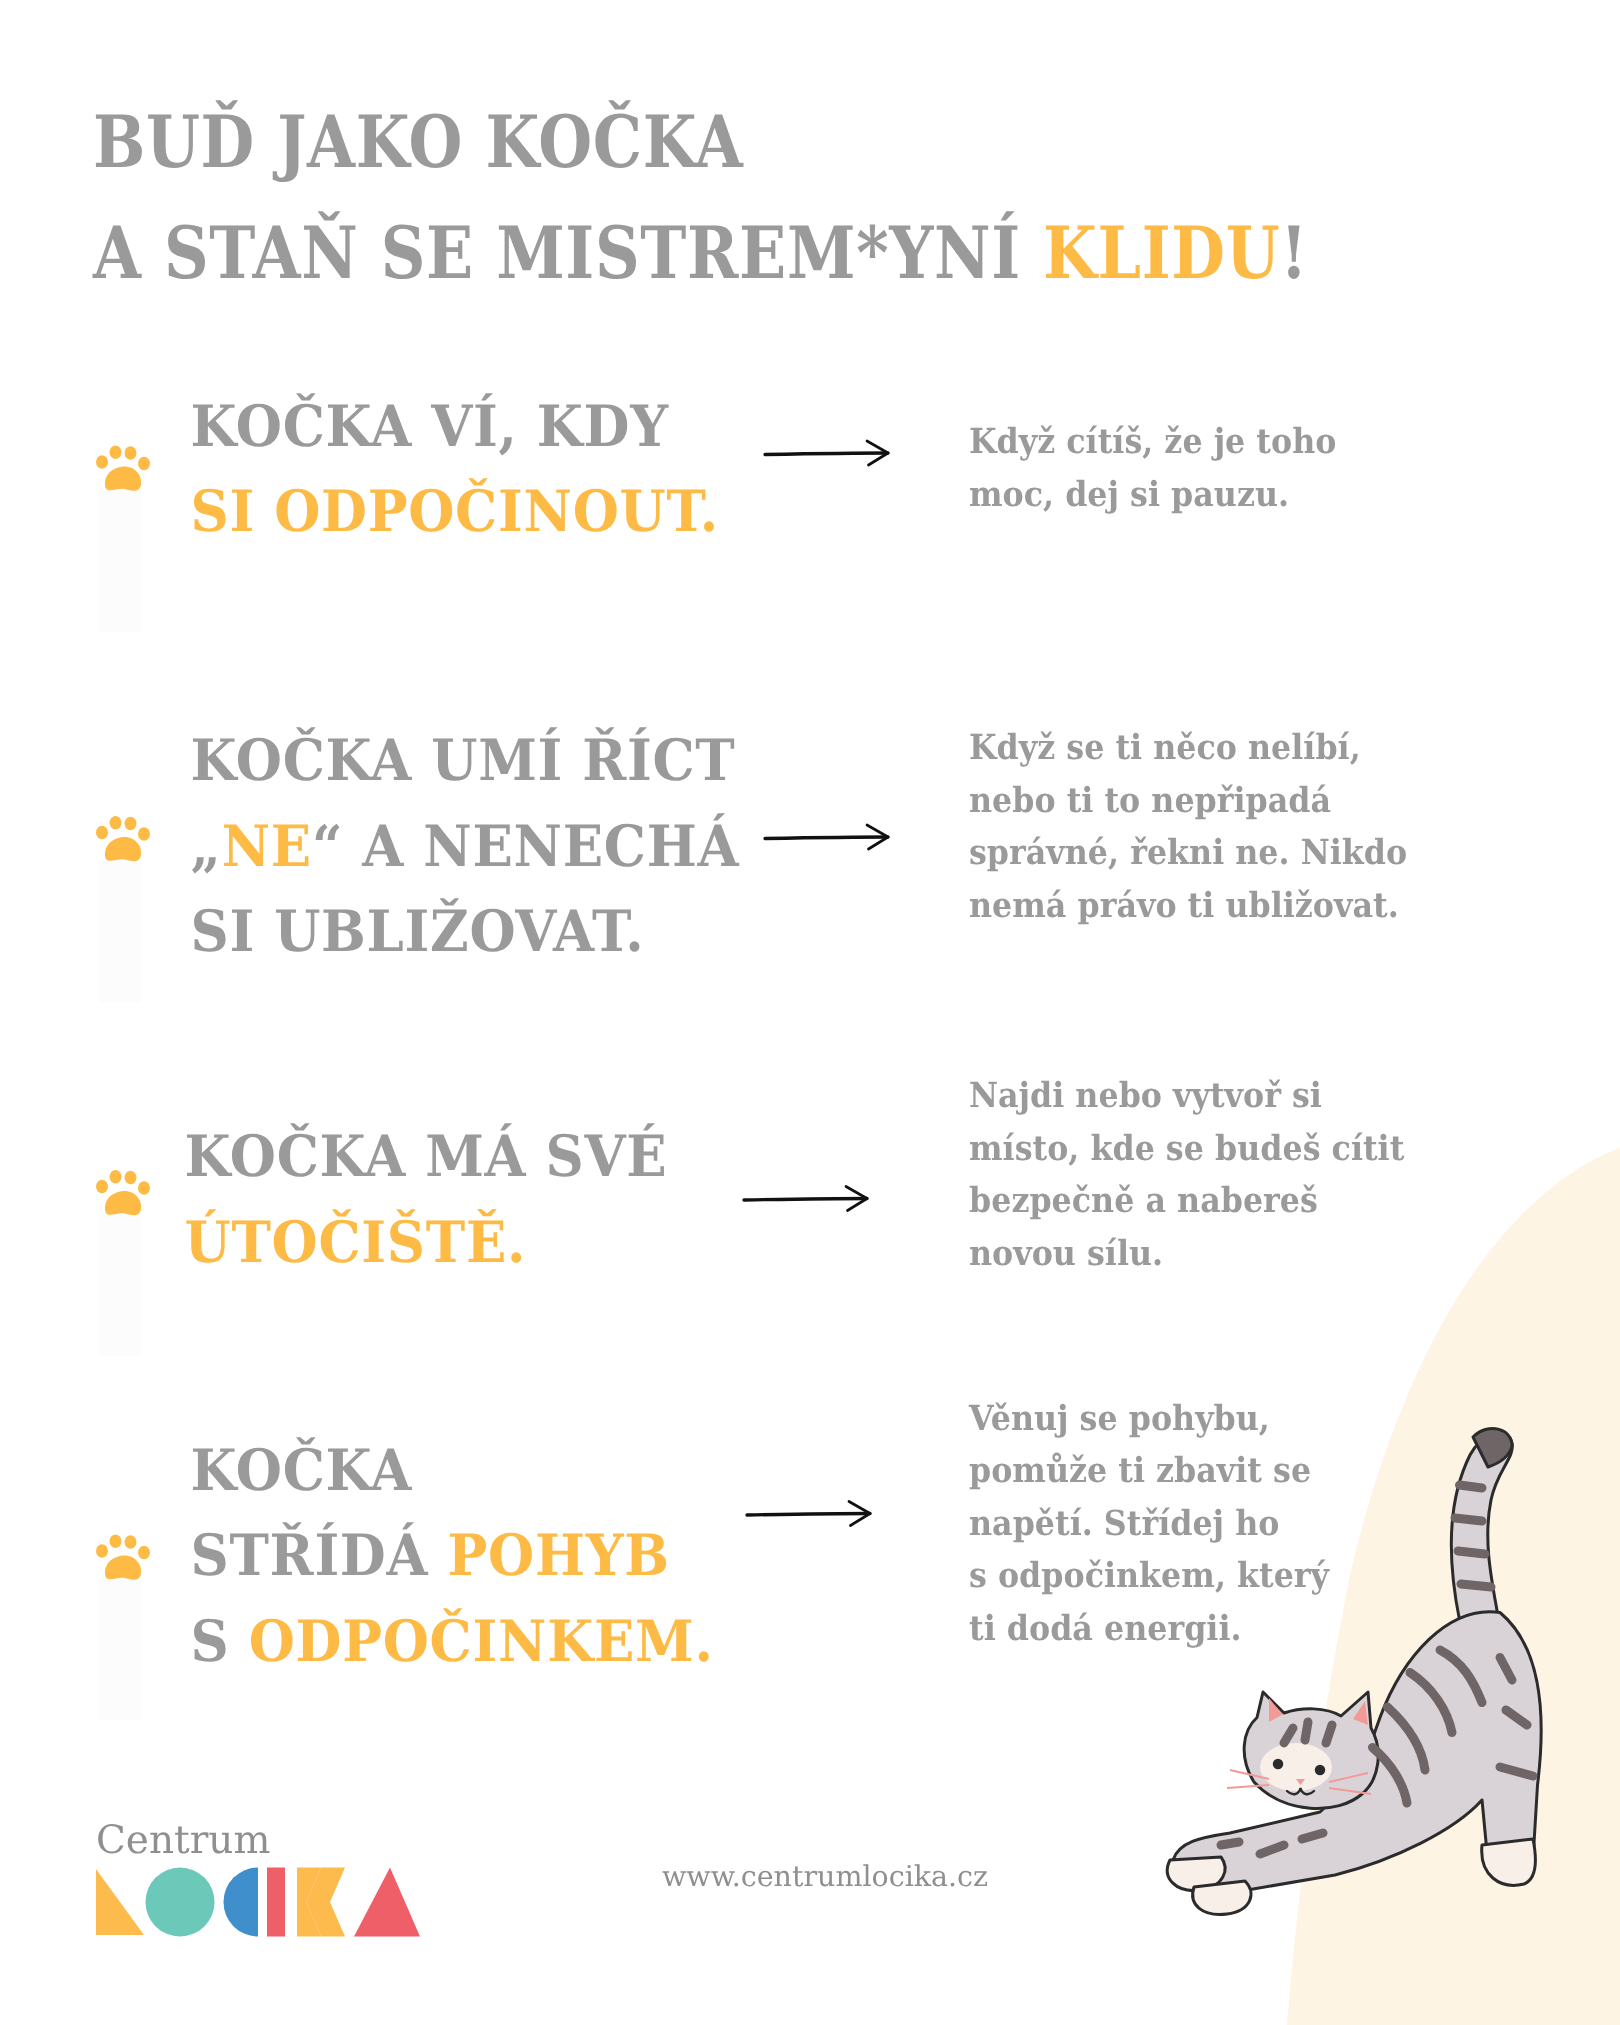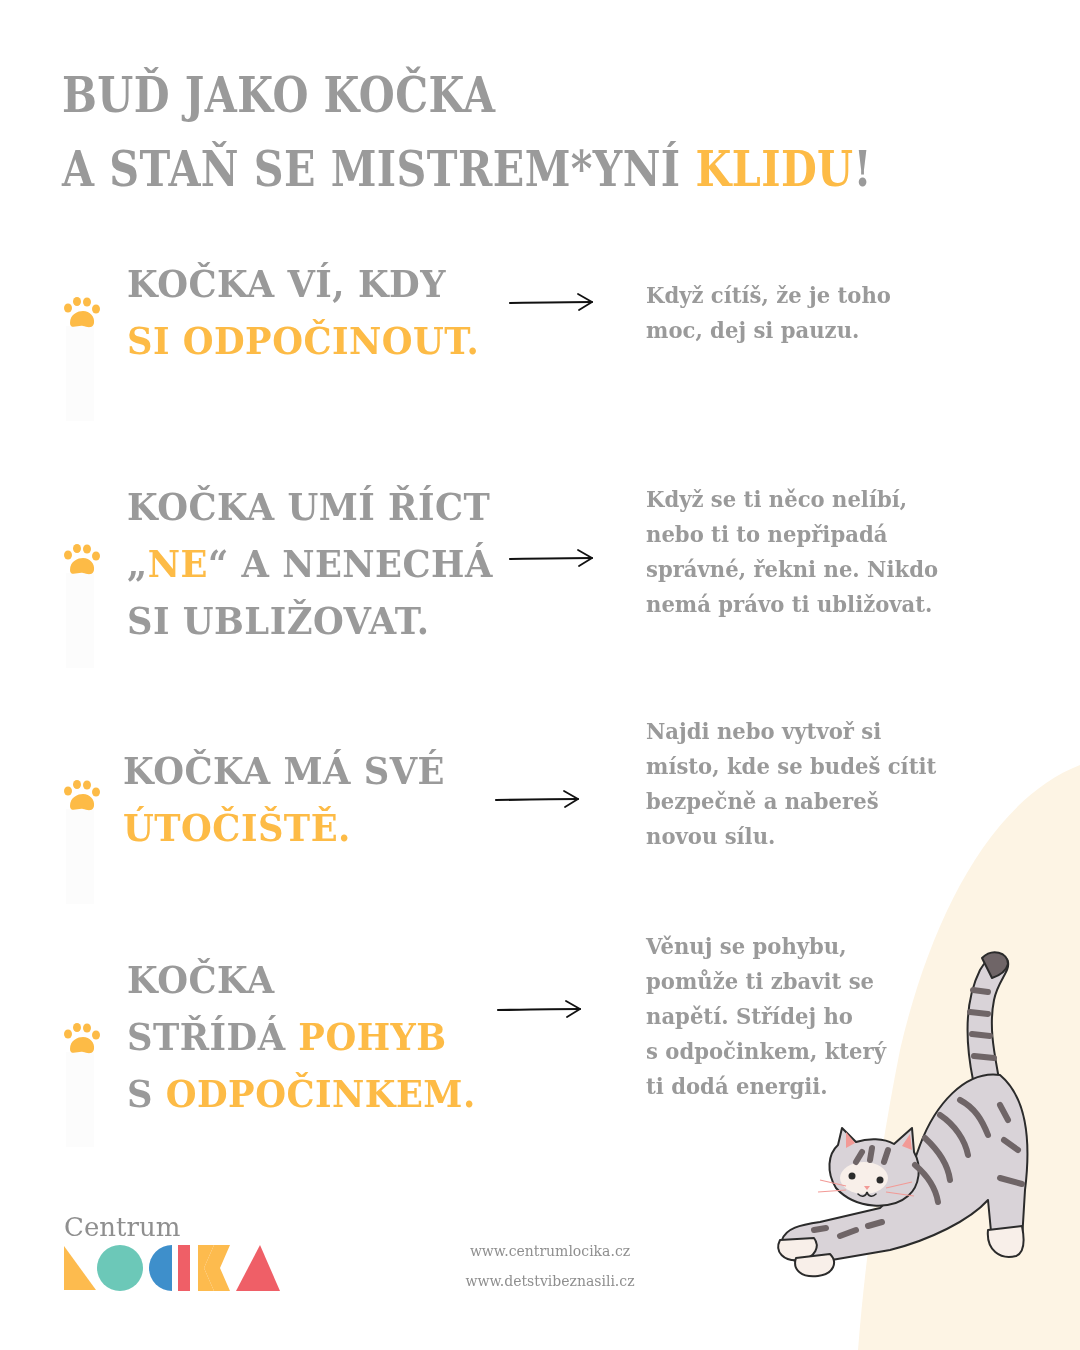--- a/index.html
+++ b/index.html
@@ -45,21 +45,21 @@
     }
     .logo-wrap { position: absolute; left: 64px; top: 1214px; }
     .logo-centrum {
       font-family: "DejaVu Serif", serif; font-size: 26px; color: #8f8f8f;
       display: block; line-height: 26px;
     }
     .logo-shapes { display: block; margin-top: 4px; }
     .urls {
       position: absolute; left: 400px; top: 1236px; width: 300px;
       text-align: center; font-family: "DejaVu Serif", serif;
-      font-size: 14px; line-height: 30px; color: #8f8f8f;
+      font-size: 19px; line-height: 30px; color: #8f8f8f;
     }
     .cat { position: absolute; left: 760px; top: 940px; width: 320px; height: 360px; }
   </style>
 </head>
 <body>
 
 <svg class="beige-shape" viewBox="0 0 1080 1350">
   <path d="M1080 765 C 990 800, 930 920, 900 1050 C 880 1150, 865 1260, 858 1350 L 1080 1350 Z" fill="#fdf4e4"></path>
 </svg>
 
@@ -238,14 +238,13 @@
     <path d="M108 1 A 23 23 0 0 0 108 47 Z" fill="#3e8fcb"></path>
     <rect x="114" y="1" width="12" height="46" fill="#ef5f67"></rect>
     <polygon points="134,1 150,1 140,24 150,47 134,47" fill="#fdbb4e"></polygon>
     <polygon points="150,1 166,1 156,24 166,47 150,47 140,24" fill="#fdbb4e"></polygon>
     <polygon points="196,1 172,47 216,47" fill="#ef5f67"></polygon>
   </svg>
 </div>
 
 <div class="urls">
   <div>www.centrumlocika.cz</div>
-  <div>www.detstvibeznasili.cz</div>
 </div>
 
 </body></html>

